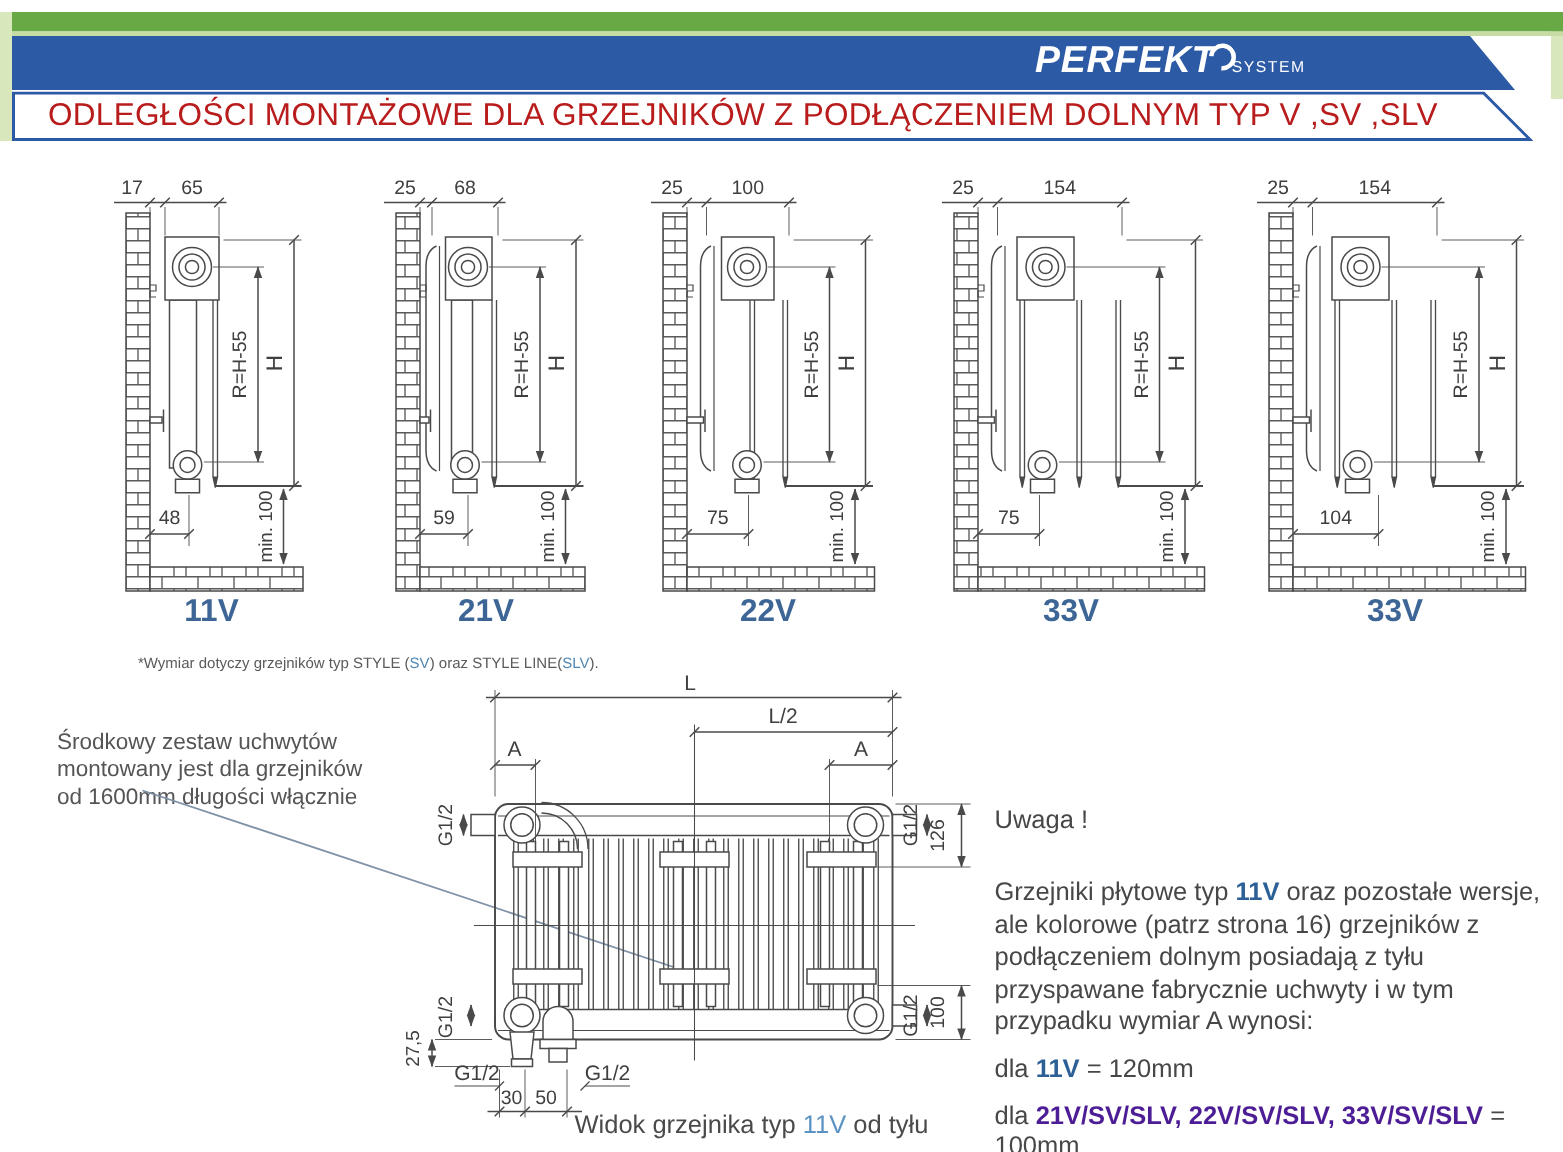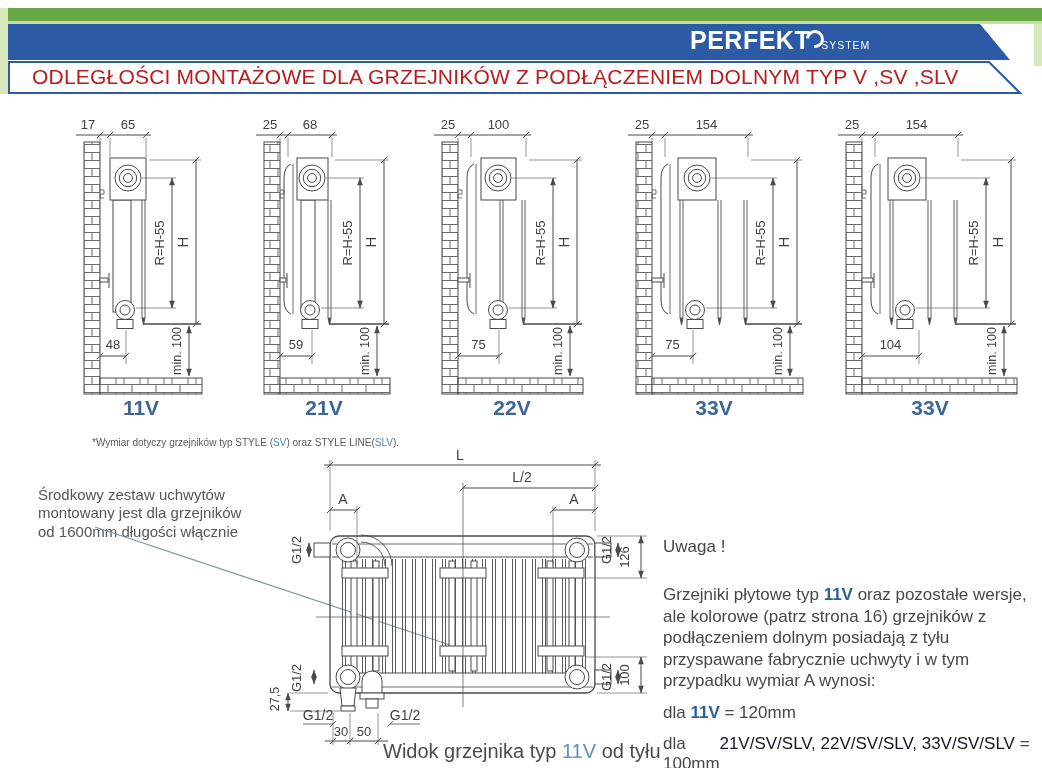--- a/index.html
+++ b/index.html
@@ -7,41 +7,41 @@
   #page{position:relative;width:1042px;height:768px;background:#fff;overflow:hidden;}
   .abs{position:absolute;}
   
   #green-bar{left:8px;top:8px;width:1034px;height:13px;background:#69a945;}
   #green-bar2{left:8px;top:21px;width:1034px;height:3px;background:#c6dca4;}
   #pale-left{left:0;top:8px;width:8px;height:86px;background:#d9e7bd;}
   #pale-right{left:1034px;top:8px;width:8px;height:58px;background:#d9e7bd;}
   #banner1{left:8px;top:24px;width:1002px;height:36px;}
   #banner1-text{left:40px;top:30px;color:#fff;font-size:19px;font-weight:bold;letter-spacing:.4px;word-spacing:7px;white-space:nowrap;}
   #brand{left:690px;top:26px;color:#fff;white-space:nowrap;}
-  #brand .perf{font-size:25px;font-weight:bold;letter-spacing:.5px;}
+  #brand .perf{font-size:25px;font-weight:bold;letter-spacing:.5px;font-style:italic;}
   #brand .ring{display:inline-block;width:12px;height:12px;border:3px solid #fff;border-radius:50%;border-left-color:transparent;transform:rotate(-40deg);margin:0 0 11px -4px;vertical-align:middle;}
   #brand .sys{font-size:10.5px;letter-spacing:1px;margin-left:-3px;}
   #banner2{left:8px;top:61px;width:1014px;height:33px;}
   #banner2-text{left:32px;top:65px;color:#b91c1c;font-size:21px;white-space:nowrap;letter-spacing:.2px;}
   
   #diagrams{left:48px;top:112px;display:flex;justify-content:center;}
   .dcol{display:flex;flex-direction:column;}
   .dlabel{text-align:center;font-size:21px;font-weight:bold;color:#3d6696;margin-top:0px;}
   
   #note{left:92px;top:437px;font-size:10px;color:#5a5a5a;}
   .lnk{color:#4f87b5;}
   #callout-text{left:38px;top:486px;font-size:15px;line-height:1.22;color:#555;}
-  #caption{left:383px;top:740px;font-size:20px;color:#4a4a4a;}
+  #caption{left:383px;top:740px;font-size:17px;color:#4a4a4a;}
   #caption .lnk{color:#5b92c4;}
   #notice{left:663px;top:537px;width:386px;color:#474747;}
   #notice .title{font-size:17px;margin-bottom:27px;}
   #notice .para{font-size:17px;line-height:1.27;}
   #notice .rule{font-size:17px;margin-top:11px;}
   #notice .key{color:#2d6096;font-weight:bold;}
-  #notice .key2{color:#0f172a;font-weight:normal;margin-left:29px;}
+  #notice .key2{color:#4c1d95;font-weight:bold;}
   .dt{fill:#3f3f3f;font-family:"Liberation Sans",sans-serif;}
   svg{display:block;}
 </style>
 </head>
 <body>
 
 <svg width="0" height="0" style="position:absolute" aria-hidden="true">
   <defs>
     <pattern id="brick" width="24" height="16" patternUnits="userSpaceOnUse">
       <rect width="24" height="16" fill="#ffffff"></rect>

